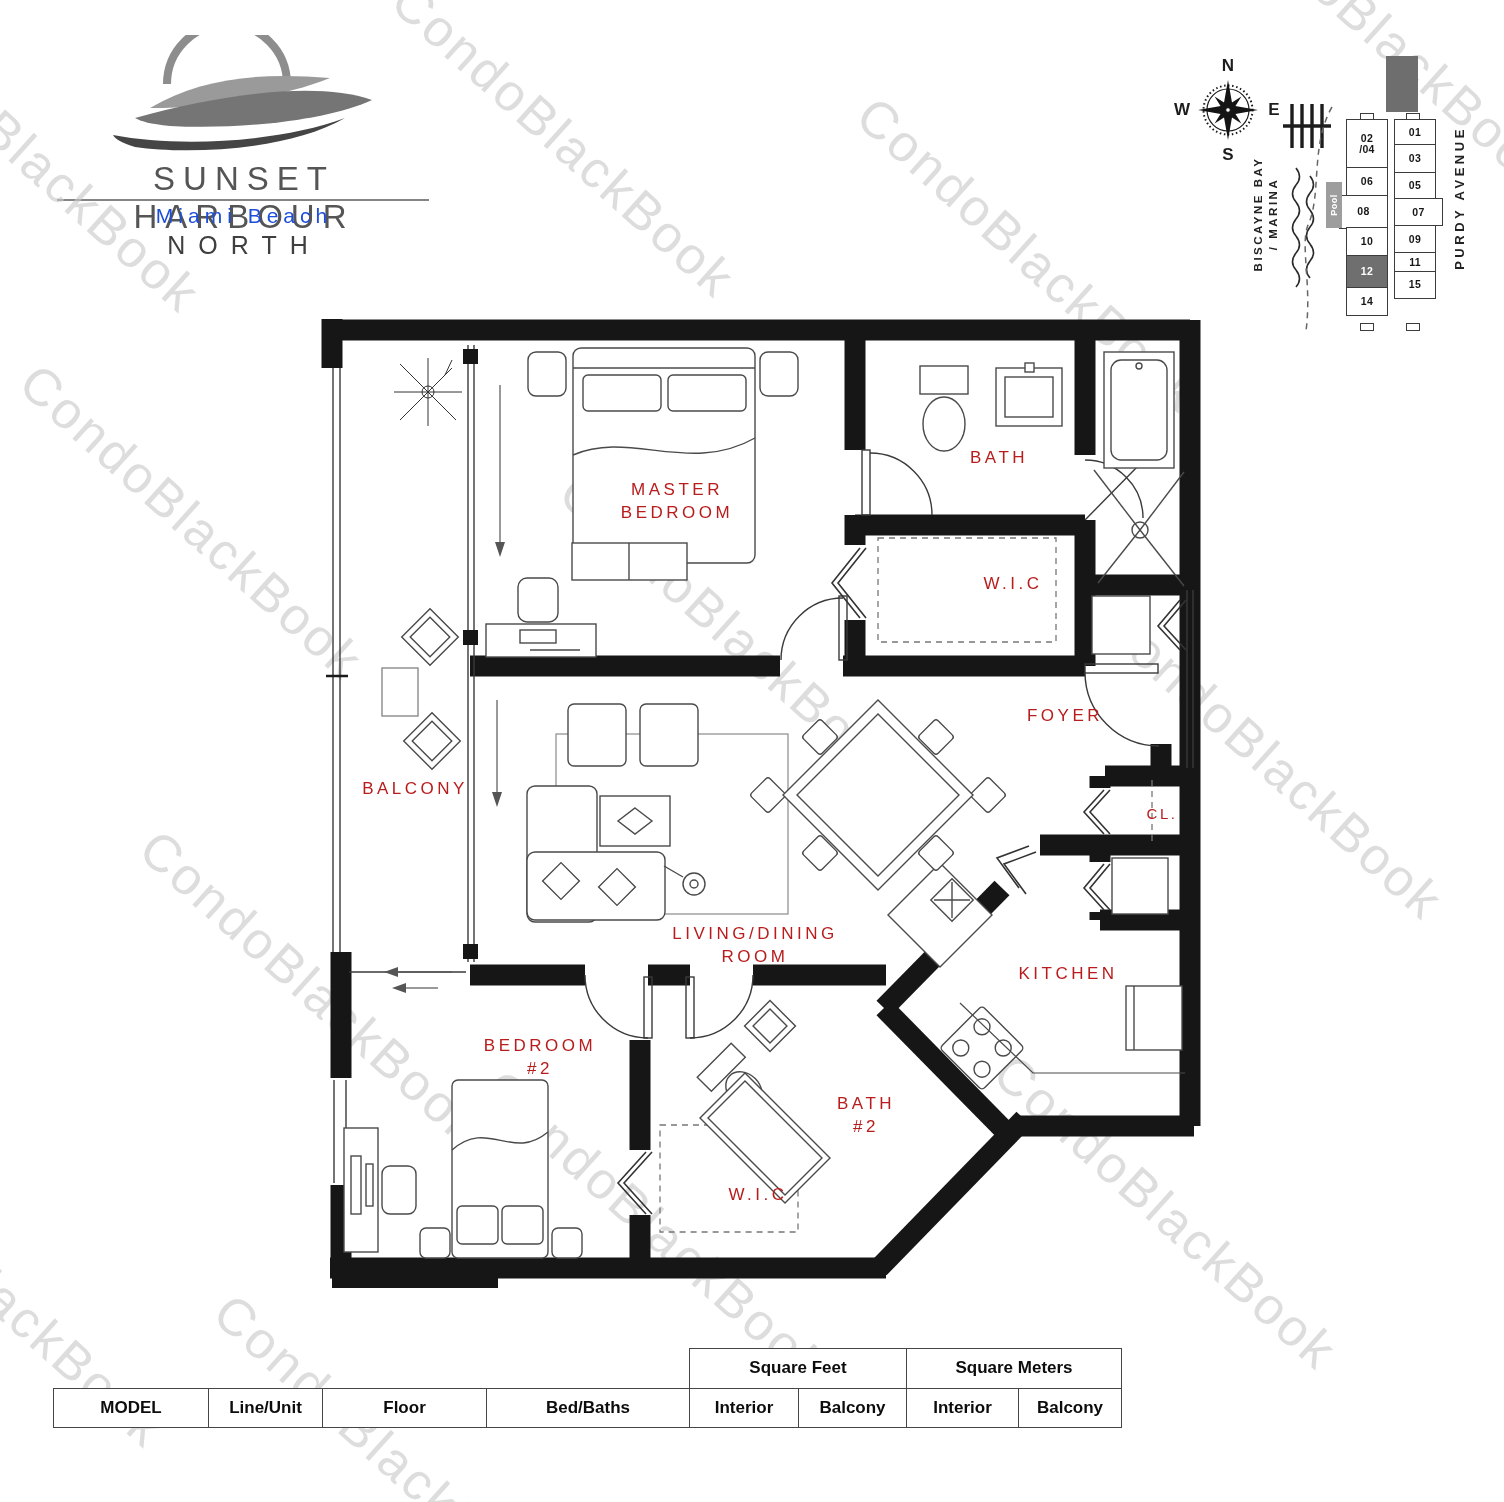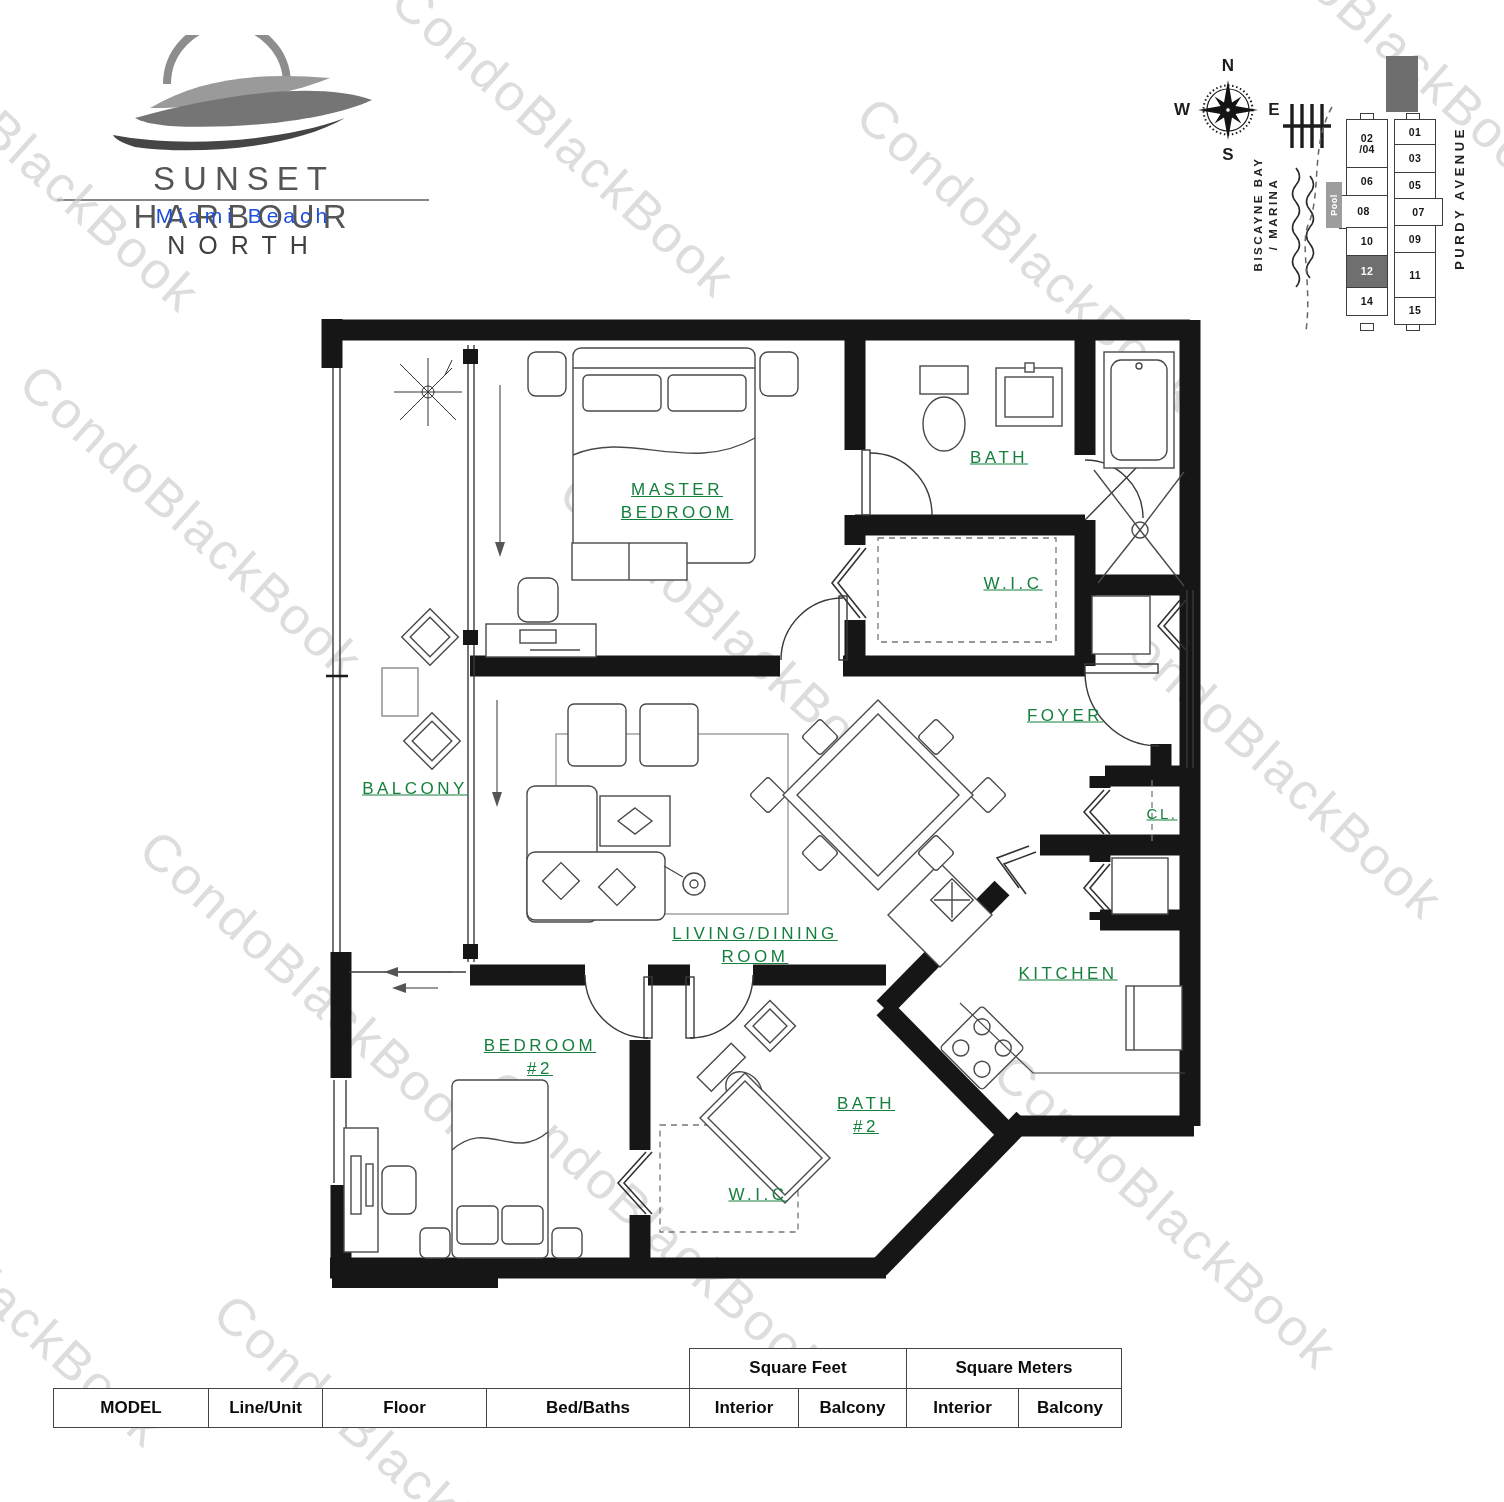--- a/index.html
+++ b/index.html
@@ -30,21 +30,21 @@
   .kp-cell{box-sizing:border-box;border:1.5px solid #3c3c3c;background:#fff;color:#161616;
       font-size:10.5px;font-weight:600;display:flex;flex-direction:column;align-items:center;
       justify-content:center;line-height:11px;margin-top:-1.5px;letter-spacing:.3px;}
   .kp-cell.hl{background:#6f6f6f;color:#fff;border-color:#3c3c3c;}
   .kp-stub{position:absolute;width:14px;height:8px;border:1.5px solid #3c3c3c;background:#fff;box-sizing:border-box;}
   #pool-badge{position:absolute;left:-12px;top:132px;width:16px;height:46px;background:#9d9d9d;
       display:flex;align-items:center;justify-content:center;}
   #pool-badge span{transform:rotate(-90deg);color:#fff;font-size:9px;font-weight:600;letter-spacing:.5px;}
   
   .rlabel{position:absolute;transform:translate(-50%,-50%);text-align:center;z-index:3;
-      font-size:17px;font-weight:500;letter-spacing:3.5px;color:#15803d;white-space:nowrap;line-height:23px;text-decoration:underline;}
+      font-size:17px;font-weight:500;letter-spacing:3.5px;color:#b91c1c;white-space:nowrap;line-height:23px;}
   .rlabel span{display:block;}
   .rlabel.small{font-size:15px;letter-spacing:2.5px;margin-left:12px;}
   
   #spec-table{position:absolute;left:53px;top:1348px;z-index:4;border-collapse:collapse;
       font-size:17px;color:#0c0c0c;table-layout:fixed;background:transparent;}
   #spec-table td,#spec-table th{border:1.6px solid #454545;text-align:center;vertical-align:middle;
       padding:0;height:38px;background:#fff;}
   #spec-table .noborder{border:none;background:transparent;}
   #spec-table th{font-weight:600;}
   #spec-table td{font-weight:400;height:39px;}
@@ -137,21 +137,21 @@
     <div class="kp-cell" style="height:29px">10</div>
     <div class="kp-cell hl" style="height:34px">12</div>
     <div class="kp-cell" style="height:29px">14</div>
   </div>
   <div class="kp-col" style="left:56px;top:70px">
     <div class="kp-cell" style="height:27px">01</div>
     <div class="kp-cell" style="height:29px">03</div>
     <div class="kp-cell" style="height:28px">05</div>
     <div class="kp-cell" style="height:28px;width:49px">07</div>
     <div class="kp-cell" style="height:29px">09</div>
-    <div class="kp-cell" style="height:46px">11</div>
+    <div class="kp-cell" style="height:20px">11</div>
     <div class="kp-cell" style="height:28px">15</div>
   </div>
   <div id="pool-badge">
       <span>Pool</span>
     </div>
 </div>
 
 <svg class="abs" style="left:0;top:0;z-index:2" width="1504" height="1502" viewBox="0 0 1504 1502">
 
   <g stroke="#161616" stroke-width="21" fill="none" stroke-linecap="butt">

